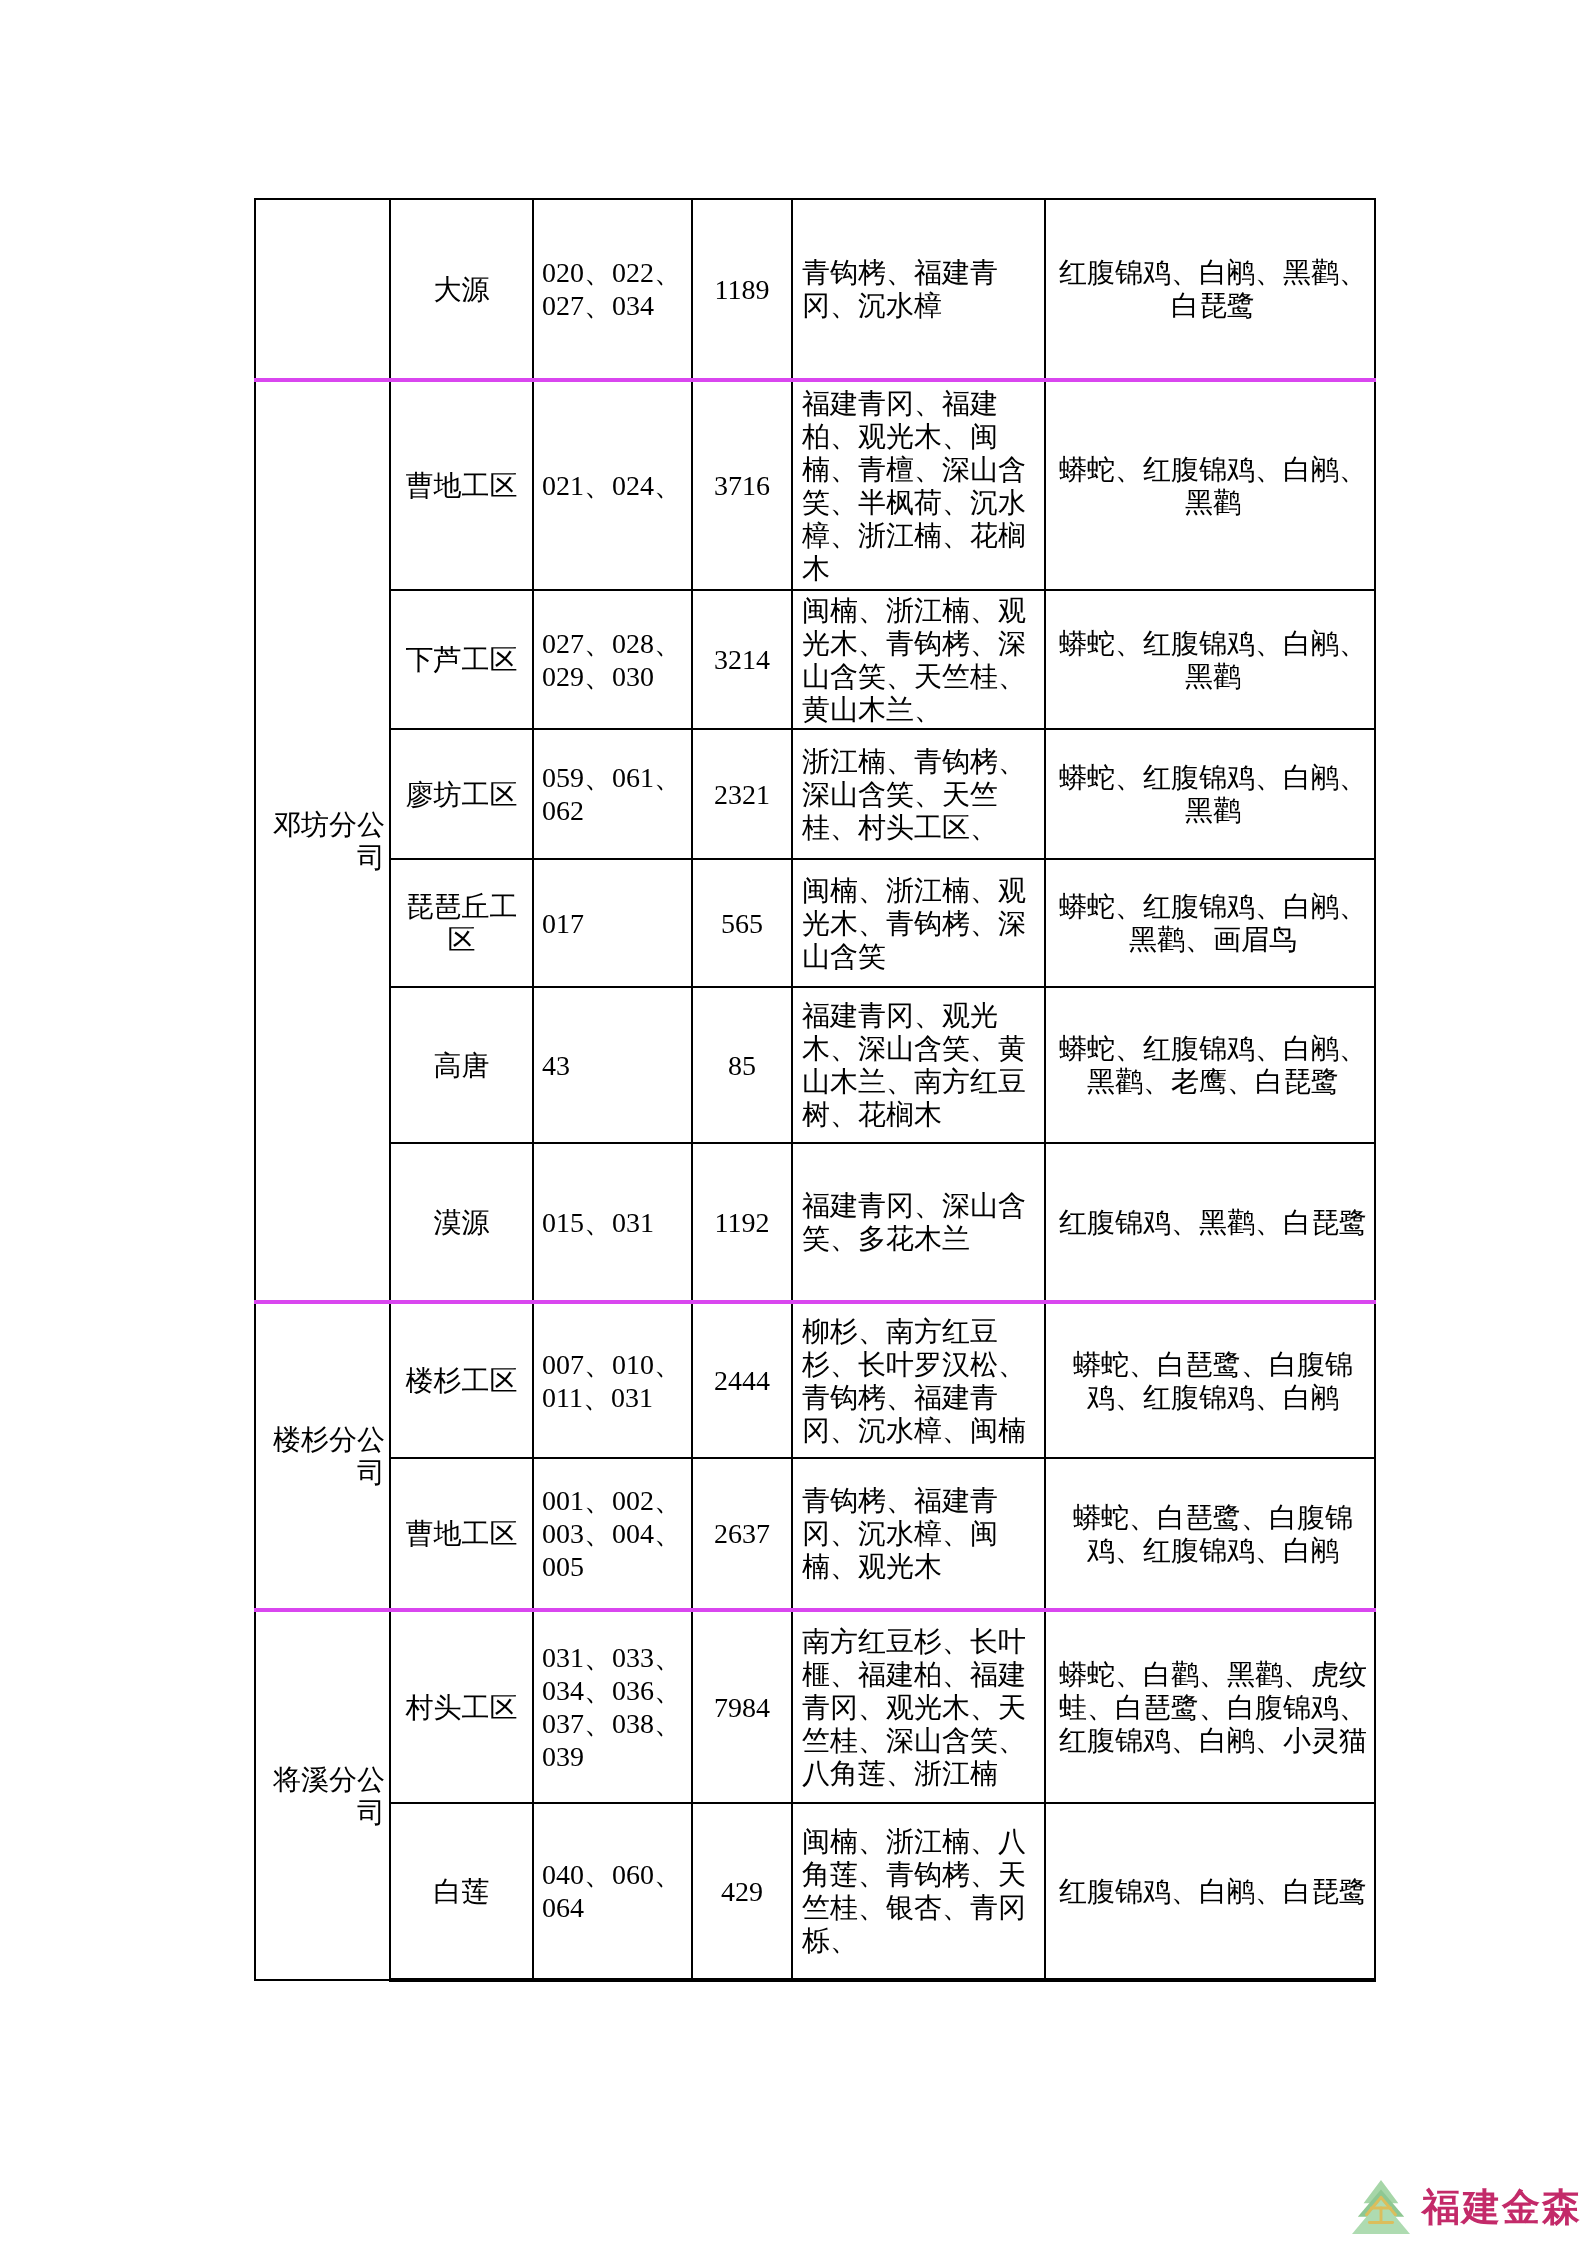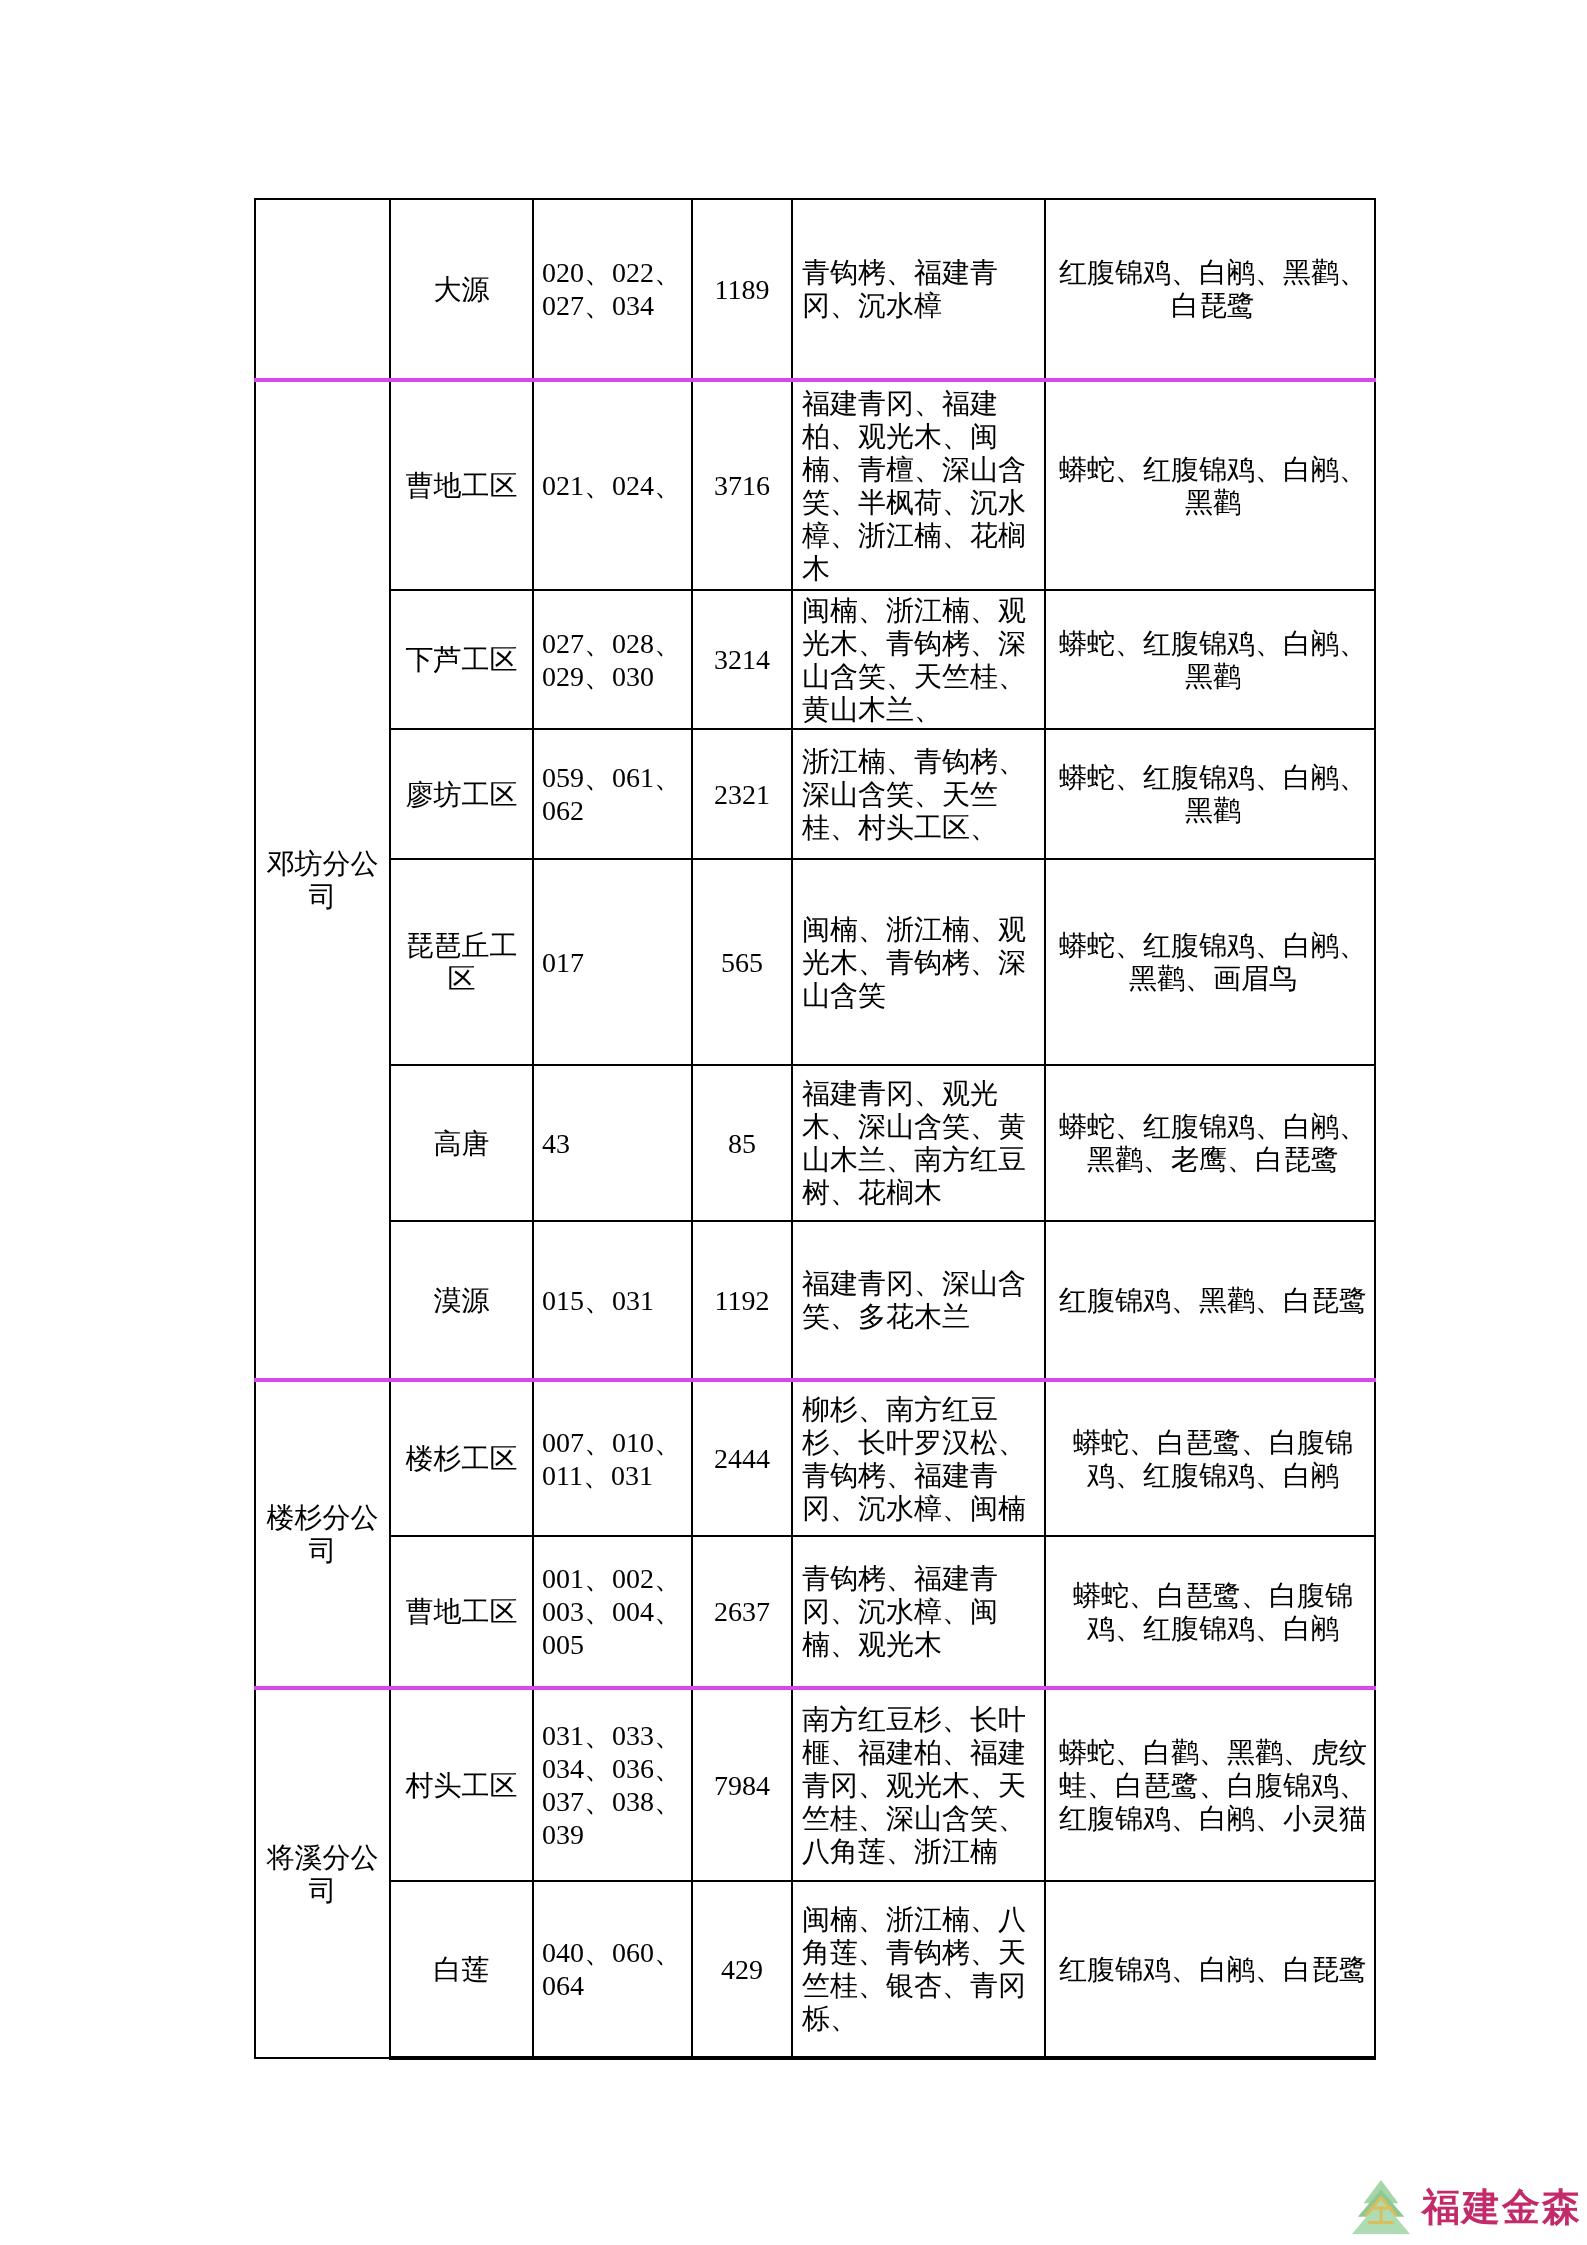--- a/index.html
+++ b/index.html
@@ -26,21 +26,21 @@
     vertical-align:middle;
     word-break:normal;
     overflow:hidden;
   }
   
   .doc-table tbody:first-child tr:first-child td{border-top:none;}
   
   .doc-table tbody.section-start tr:first-child td{border-top:4px solid #d946ef;}
   .doc-table tbody:last-child tr:last-child td{border-bottom:4px solid #000;}
 
-  .doc-table td.company{text-align:center;padding:2px 4px;}
+  .doc-table td.company{text-align:right;padding:2px 4px;}
   .doc-table td.area{text-align:center;padding:2px 6px;}
   .doc-table td.codes{text-align:left;padding:2px 4px 2px 8px;}
   .doc-table td.count{text-align:center;padding:2px 2px;}
   .doc-table td.trees{text-align:left;padding:2px 9px;}
   .doc-table td.animals{text-align:center;padding:2px 6px 2px 12px;}
 
   .logo{
     position:absolute;
     left:1350px;top:2178px;
     display:flex;
@@ -97,21 +97,21 @@
           <td class="trees">闽楠、浙江楠、观光木、青钩栲、深山含笑、天竺桂、黄山木兰、</td>
           <td class="animals">蟒蛇、红腹锦鸡、白鹇、黑鹳</td>
         </tr>
         <tr style="height: 130px;">
           <td class="area">廖坊工区</td>
           <td class="codes">059、061、062</td>
           <td class="count">2321</td>
           <td class="trees">浙江楠、青钩栲、深山含笑、天竺桂、村头工区、</td>
           <td class="animals">蟒蛇、红腹锦鸡、白鹇、黑鹳</td>
         </tr>
-        <tr style="height: 206px;">
+        <tr style="height: 128px;">
           <td class="area">琵琶丘工区</td>
           <td class="codes">017</td>
           <td class="count">565</td>
           <td class="trees">闽楠、浙江楠、观光木、青钩栲、深山含笑</td>
           <td class="animals">蟒蛇、红腹锦鸡、白鹇、黑鹳、画眉鸟</td>
         </tr>
         <tr style="height: 156px;">
           <td class="area">高唐</td>
           <td class="codes">43</td>
           <td class="count">85</td>

